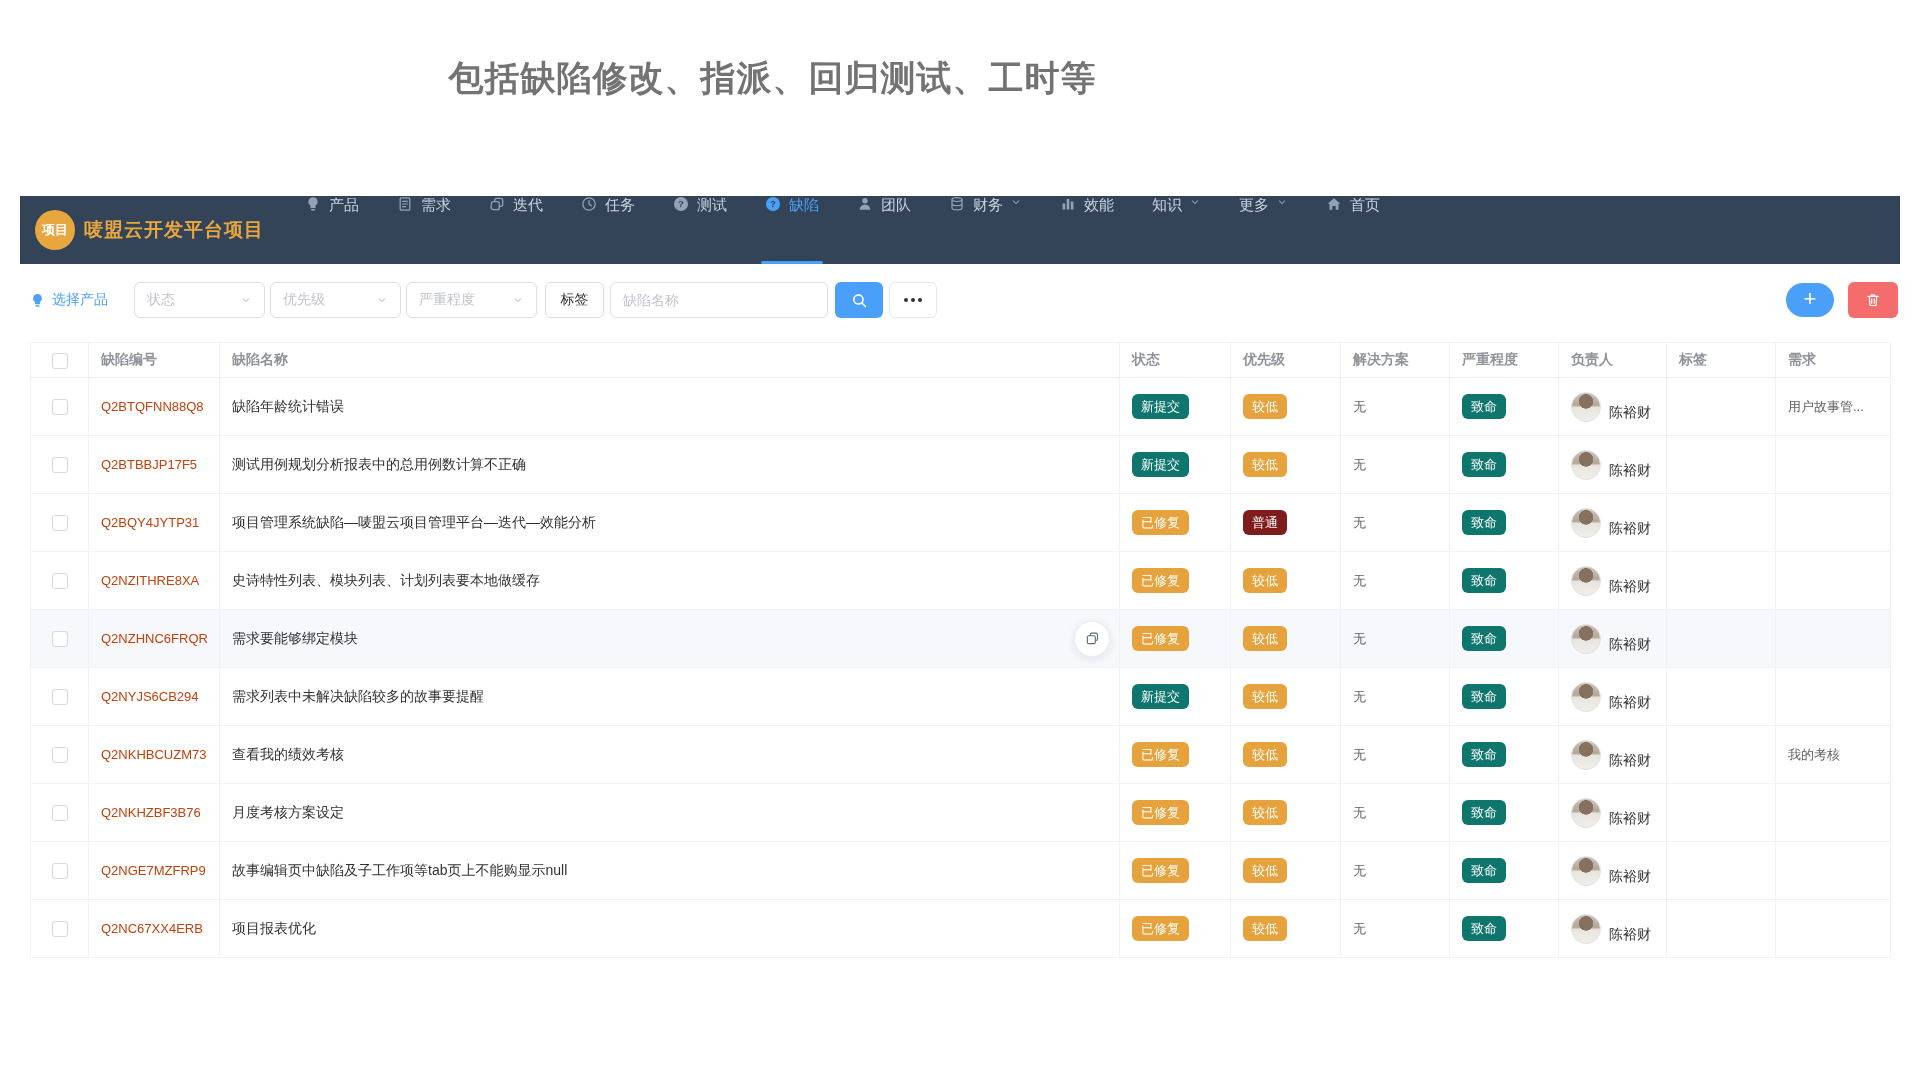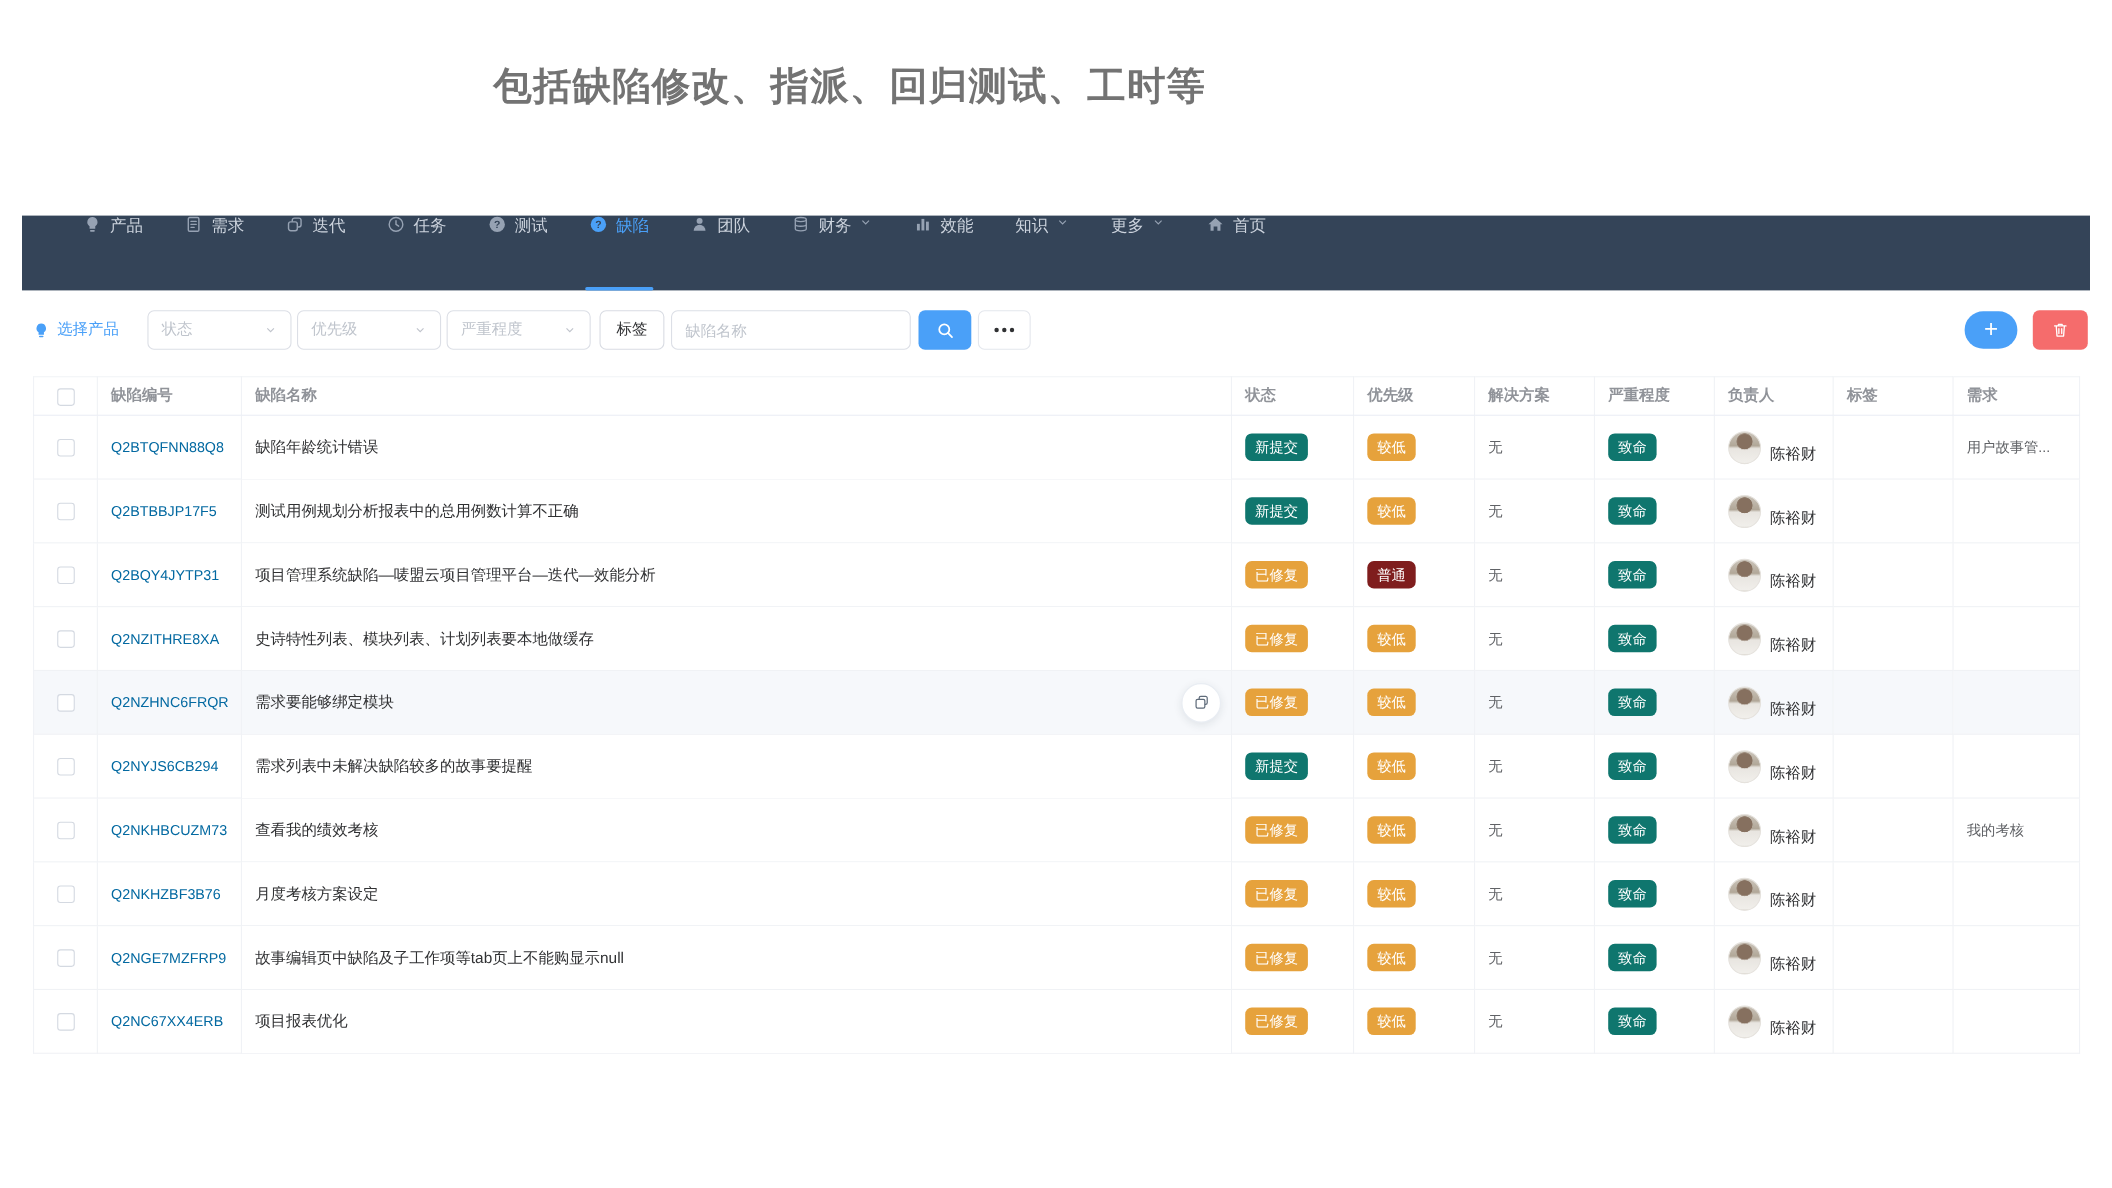--- a/index.html
+++ b/index.html
@@ -60,21 +60,21 @@
   th, td { border-right:1px solid #f0f2f6; }
   th:first-child, td:first-child { border-left:1px solid #f0f2f6; }
   thead th { height:35px; font-size:14px; color:#909399; font-weight:600; text-align:left;
     padding:0 12px; border-top:1px solid #f2f4f7; border-bottom:1px solid #ebeef5; background:#fff; }
   tbody td { height:58px; padding:0 12px; font-size:14px; color:#303133;
     border-bottom:1px solid #f0f2f5; background:#fff; white-space:nowrap; overflow:hidden; }
   tr.highlighted td { background:#f6f8fb; }
   .c-check, th.h-check { text-align:center; padding:0; }
   .checkbox { width:16px; height:16px; border:1px solid #d4d9e1; border-radius:3px; background:#fff;
     display:inline-block; vertical-align:middle; cursor:pointer; }
-  .c-id { color:#0369a1; font-size:13px; }
+  .c-id { color:#c2410c; font-size:13px; }
   .c-name { position:relative; }
   .badge { display:inline-block; padding:6px 9px; border-radius:6px; color:#fff; font-size:13px; line-height:1; }
   .badge-blue { background:#0f766e; }
   .badge-orange { background:#e6a23c; }
   .badge-green { background:#7f1d1d; }
   .c-solution, .c-req { color:#606266; font-size:13px; }
   .owner-box { display:flex; align-items:flex-end; gap:8px; }
   .avatar { width:30px; height:30px; border-radius:50%; flex:none; border:1px solid #e5e2dd;
     background:
       radial-gradient(circle at 50% 30%, #86705f 0 29%, rgba(0,0,0,0) 31%),
@@ -87,20 +87,26 @@
 </head>
 <body>
 
 <div class="hero">
   <h1>包括缺陷修改、指派、回归测试、工时等</h1>
 </div>
 
 <div class="app">
 
   <nav class="navbar">
+    <div class="brand">
+      <div class="logo">
+        <span>项目</span>
+      </div>
+      <div class="brand-name">唛盟云开发平台项目</div>
+    </div>
     <div class="nav-items" id="nav-items">
         <div class="nav-item">
     <span class="nav-icon">
             <svg width="16" height="16" viewBox="0 0 16 16">
               <path d="M8 1.2a4.6 4.6 0 0 1 2.6 8.4V12H5.4V9.6A4.6 4.6 0 0 1 8 1.2z" fill="currentColor"></path>
               <rect x="5.8" y="13" width="4.4" height="1.6" rx="0.8" fill="currentColor"></rect>
             </svg>
           </span>
     <span class="nav-label">产品</span>
 

